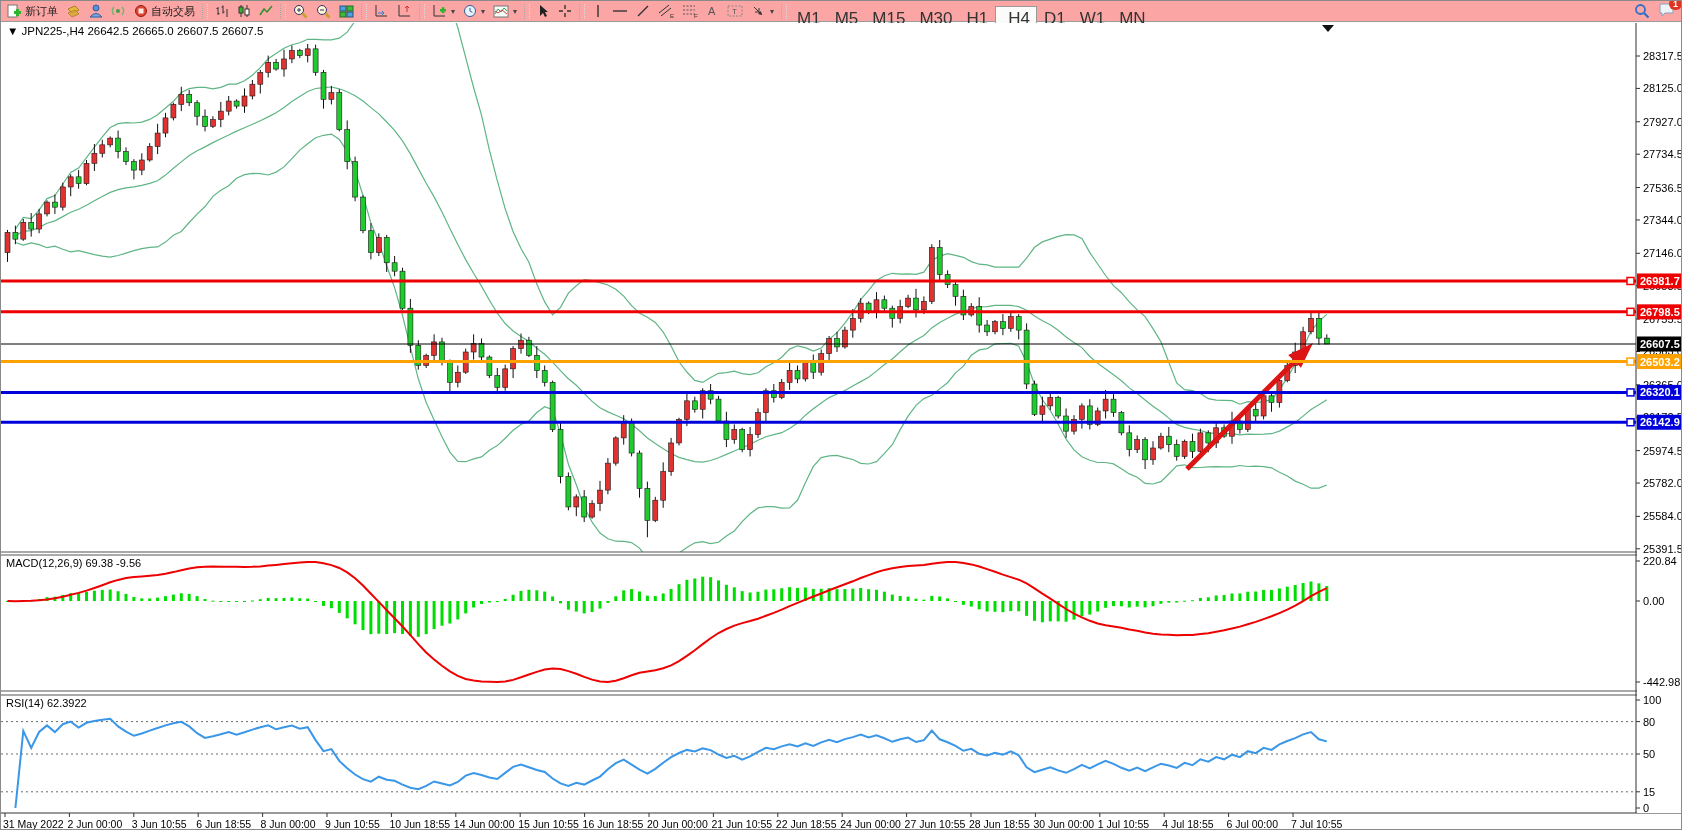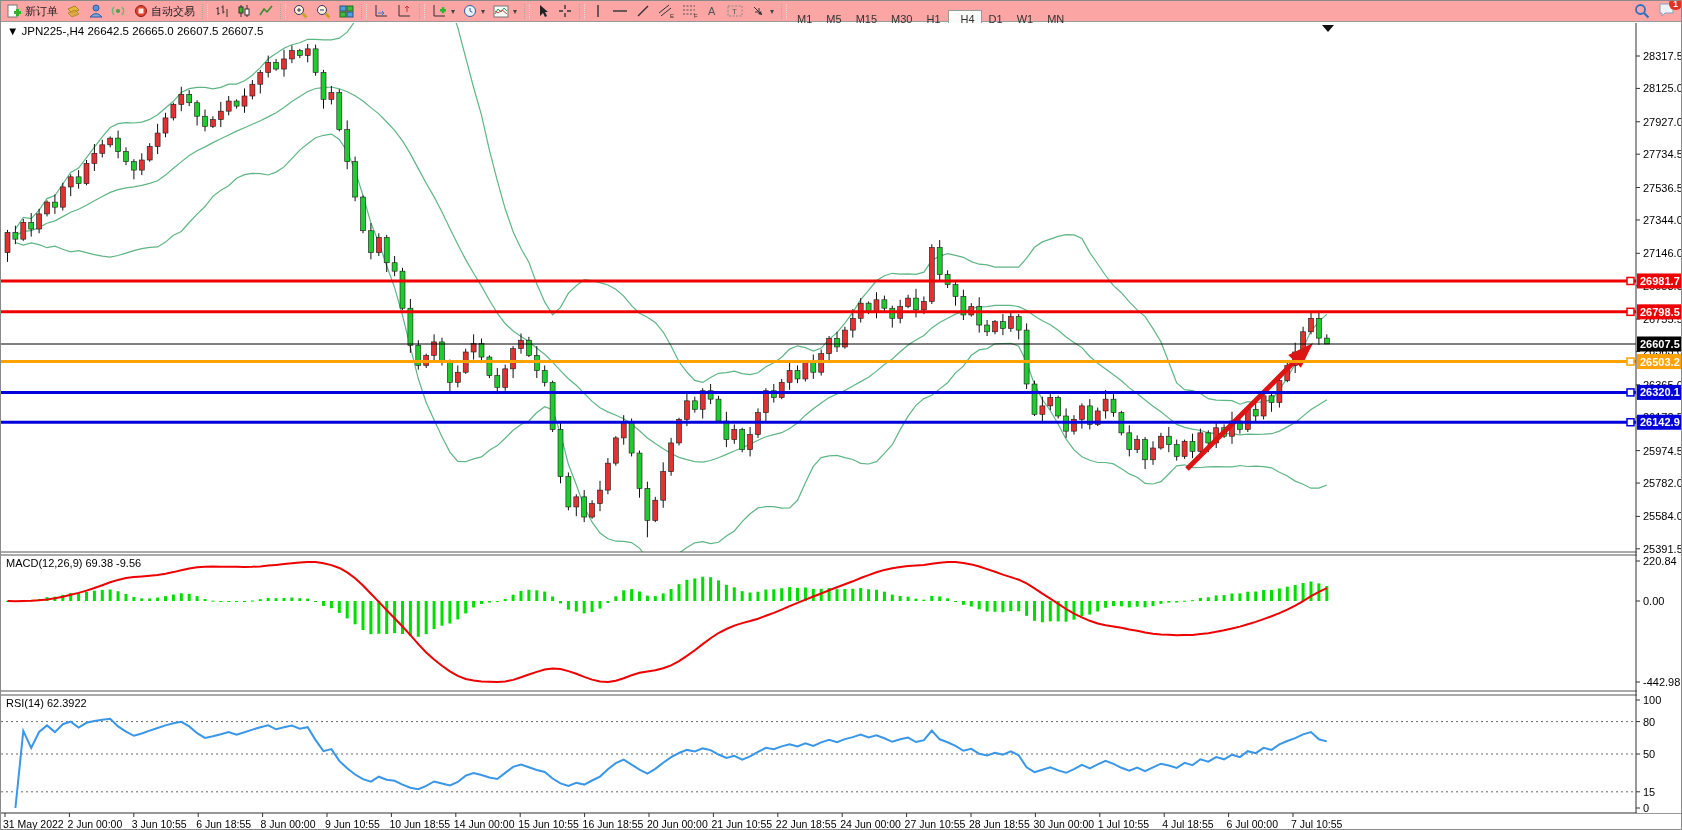--- a/index.html
+++ b/index.html
@@ -4,21 +4,21 @@
 <style>
   html,body{margin:0;padding:0;background:#d4d0c8;}
   .app{position:relative;width:1682px;height:830px;background:#ffffff;
        font-family:"Liberation Sans",sans-serif;overflow:hidden;border:1px solid #8a8a8a;box-sizing:border-box;}
   
   .toolbar{position:absolute;left:0;top:0;width:1682px;height:21px;background:#fca5a5;
            border-bottom:1px solid #9a9a9a;display:flex;align-items:center;padding:0 2px;box-sizing:border-box;}
   .tbtn{height:19px;display:flex;align-items:center;gap:3px;padding:0 4px;font-size:11px;color:#1a1a1a;cursor:default;}
   .tbtn svg{display:block;}
   .tgrip{width:4px;height:15px;border-left:1px dotted #a7a7a7;border-right:1px dotted #dddddd;margin:0 3px;}
-  .tf{font-size:11px;color:#333;padding:2px 6px;border:1px solid transparent;margin-top:16px;}
+  .tf{font-size:17px;color:#333;padding:2px 6px;border:1px solid transparent;margin-top:16px;}
   .tf.active{background:#fbfbf9;border:1px solid #9a9a9a;padding-left:12px;}
   .drop{font-size:8px;color:#444;margin-left:1px;}
   .toolbar-right{margin-left:auto;display:flex;align-items:center;gap:8px;padding-right:6px;}
   .badge{position:absolute;top:-4px;right:-7px;background:#e03423;color:#fff;border-radius:8px;
          font-size:9px;font-weight:bold;padding:1px 4px;line-height:10px;}
   .chat-wrap{position:relative;}
   
   #chart-svg{position:absolute;left:0;top:21px;}
   text{font-family:"Liberation Sans",sans-serif;}
 </style>

